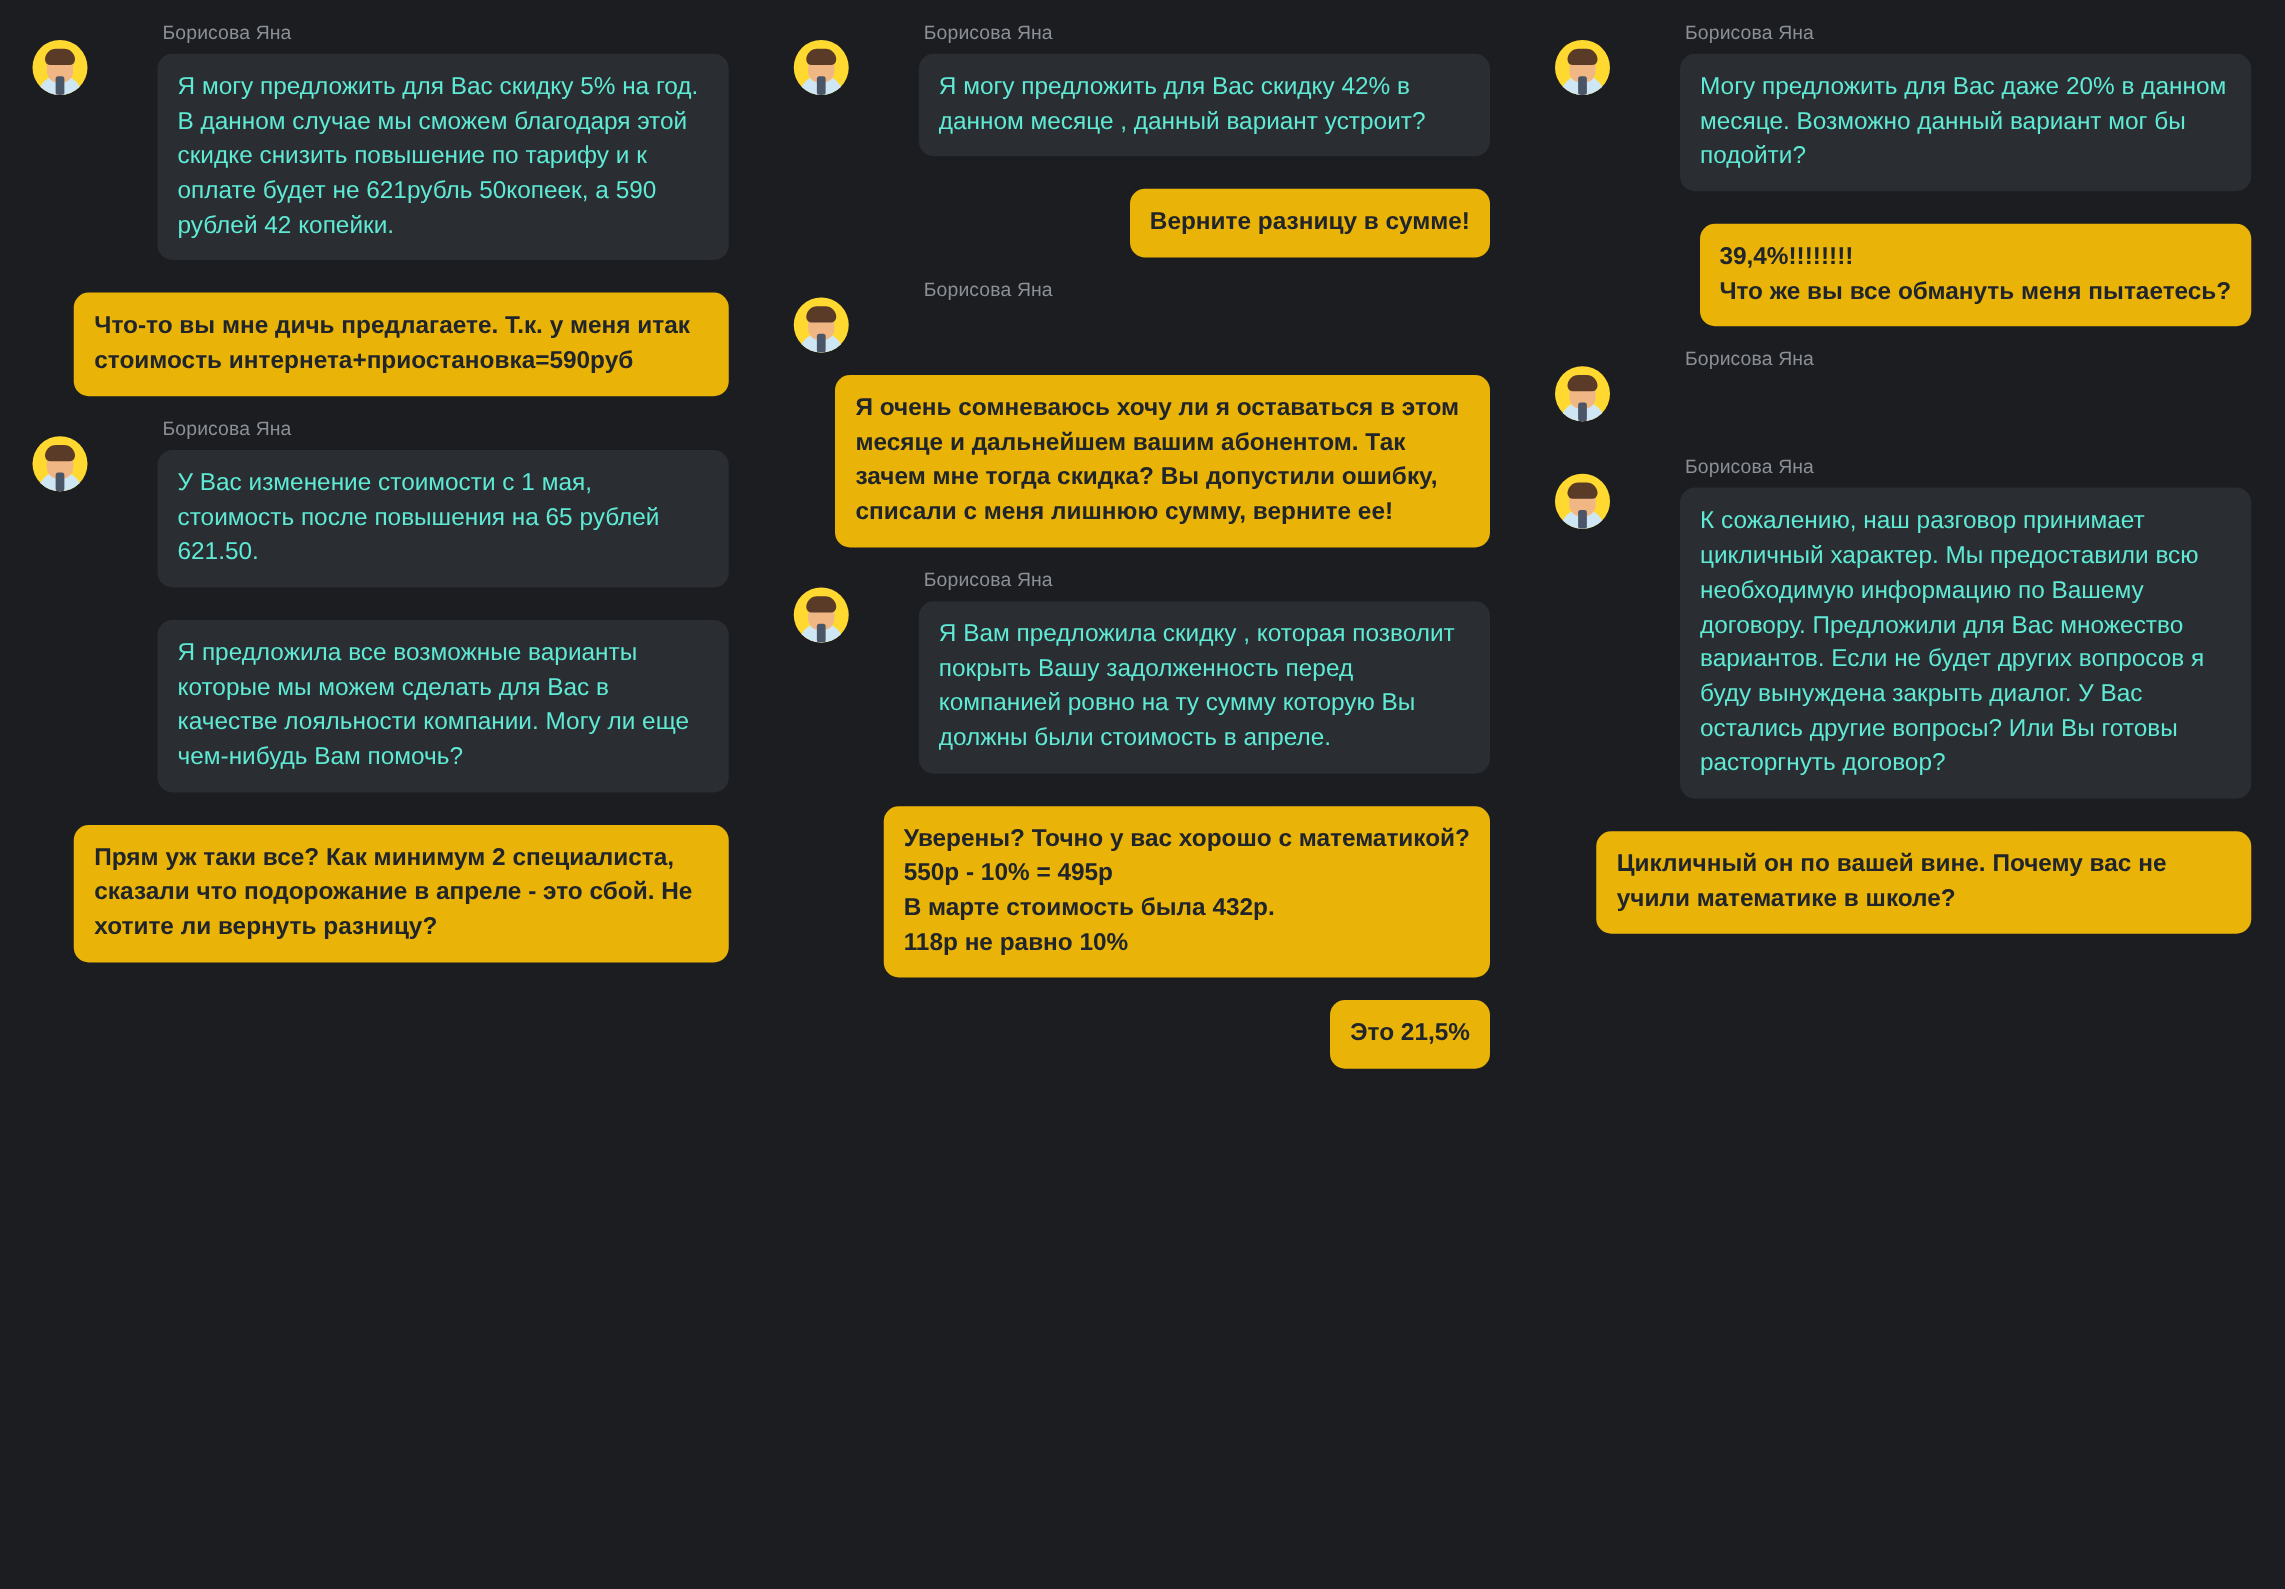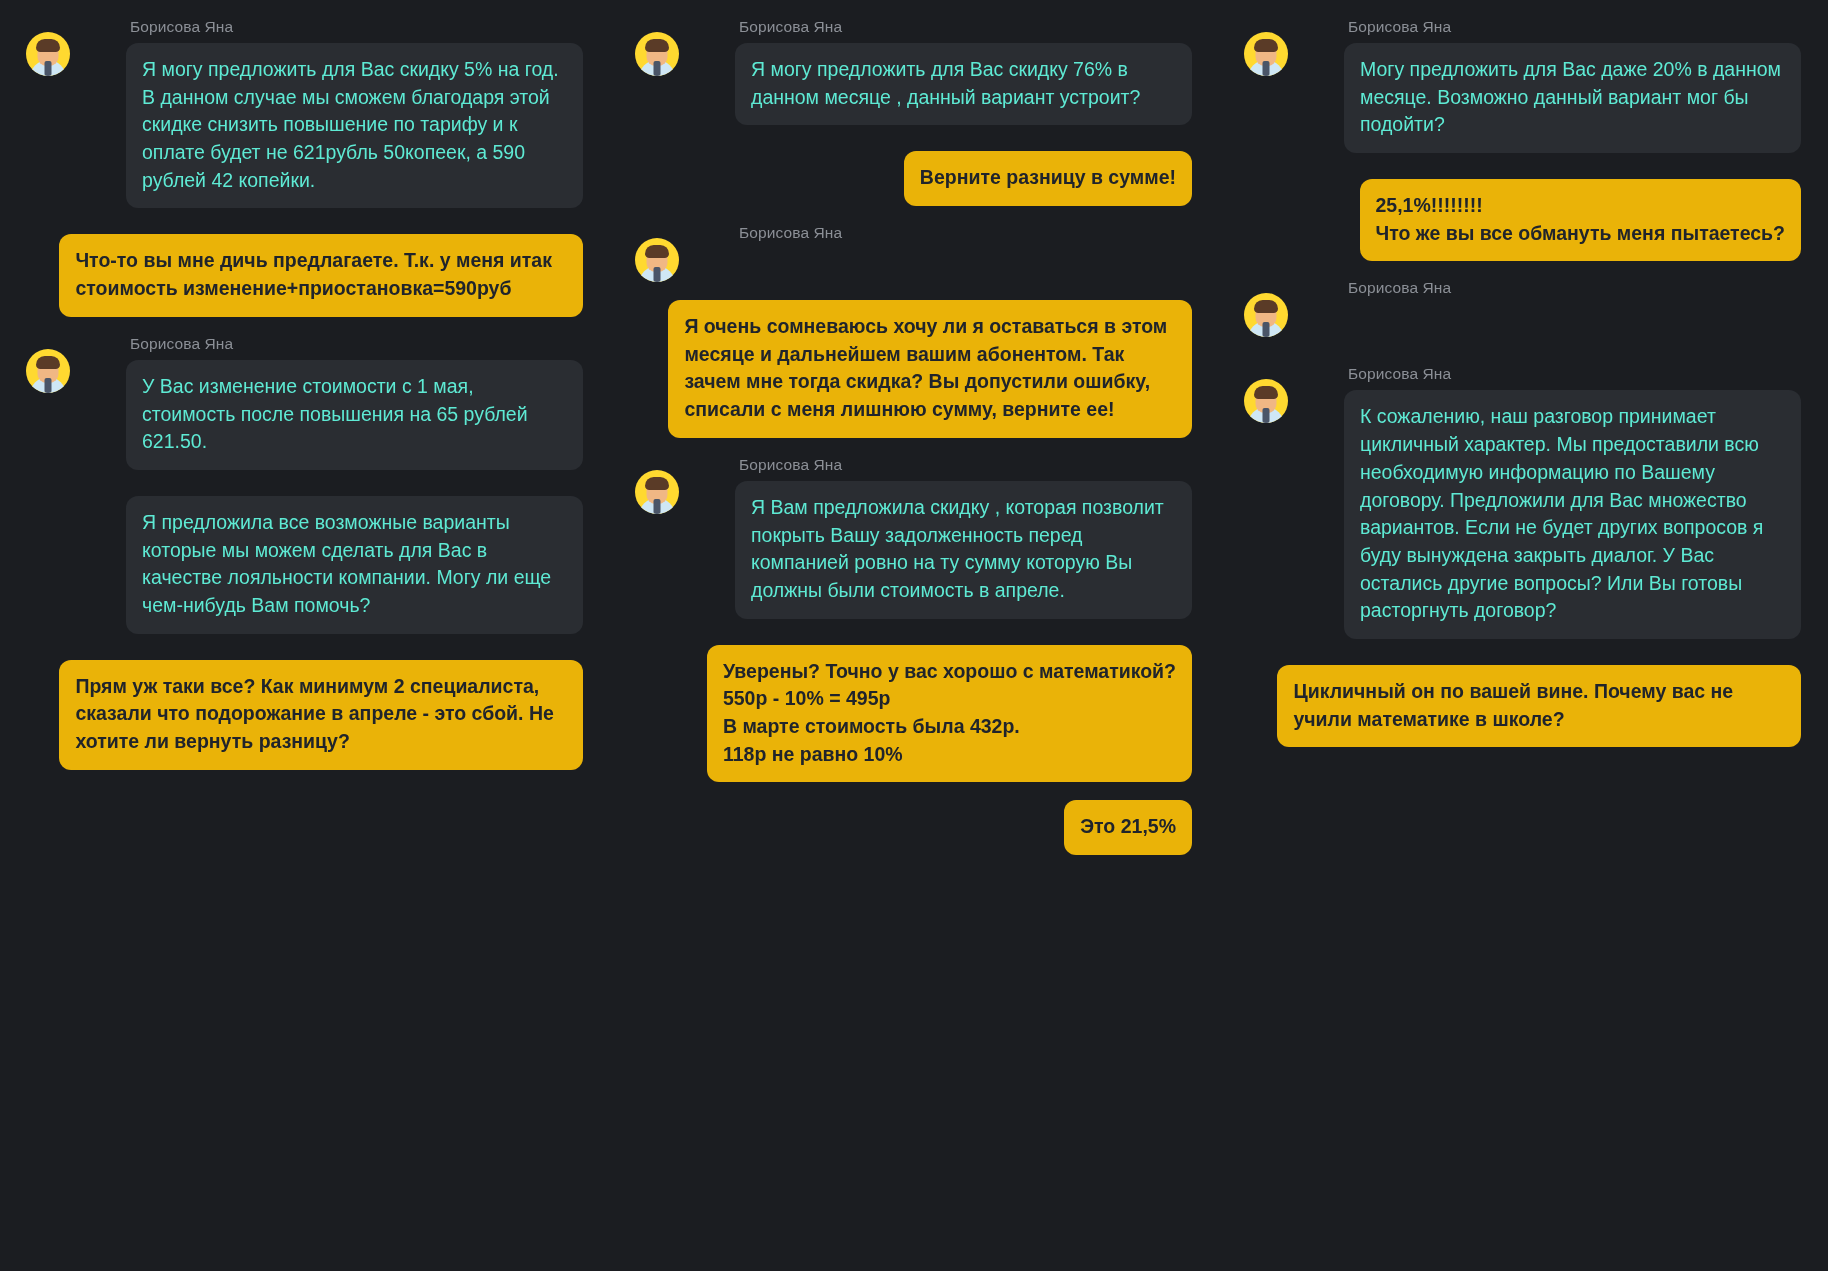--- a/index.html
+++ b/index.html
@@ -162,21 +162,21 @@
             <span class="hair"></span>
           </span>
         </div>
         <div class="agent-body">
           <div class="sender-name">Борисова Яна</div>
           <div class="bubble agent">Я могу предложить для Вас скидку 5% на год. В данном случае мы сможем благодаря этой скидке снизить повышение по тарифу и к оплате будет не 621рубль 50копеек, а 590 рублей 42 копейки.</div>
         </div>
       </div>
       <div class="spacer-sm"></div>
       <div class="user-row">
-        <div class="bubble user">Что-то вы мне дичь предлагаете. Т.к. у меня итак стоимость изменение+приостановка=590руб</div>
+        <div class="bubble user">Что-то вы мне дичь предлагаете. Т.к. у меня итак стоимость интернета+приостановка=590руб</div>
       </div>
       <div class="spacer-sm"></div>
       <div class="agent-group">
         <div class="avatar-slot">
           <span class="avatar">
             <span class="shirt"></span>
             <span class="neck"></span>
             <span class="tie"></span>
             <span class="face"></span>
             <span class="hair"></span>
@@ -206,21 +206,21 @@
           <span class="avatar">
             <span class="shirt"></span>
             <span class="neck"></span>
             <span class="tie"></span>
             <span class="face"></span>
             <span class="hair"></span>
           </span>
         </div>
         <div class="agent-body">
           <div class="sender-name">Борисова Яна</div>
-          <div class="bubble agent">Я могу предложить для Вас скидку 76% в данном месяце , данный вариант устроит?</div>
+          <div class="bubble agent">Я могу предложить для Вас скидку 42% в данном месяце , данный вариант устроит?</div>
         </div>
       </div>
       <div class="spacer-sm"></div>
       <div class="user-row">
         <div class="bubble user">Верните разницу в сумме!</div>
       </div>
       <div class="spacer-sm"></div>
       <div class="agent-group">
         <div class="avatar-slot">
           <span class="avatar">
@@ -279,21 +279,21 @@
             <span class="hair"></span>
           </span>
         </div>
         <div class="agent-body">
           <div class="sender-name">Борисова Яна</div>
           <div class="bubble agent">Могу предложить для Вас даже 20% в данном месяце. Возможно данный вариант мог бы подойти?</div>
         </div>
       </div>
       <div class="spacer-sm"></div>
       <div class="user-row">
-        <div class="bubble user">25,1%!!!!!!!!
+        <div class="bubble user">39,4%!!!!!!!!
 Что же вы все обмануть меня пытаетесь?</div>
       </div>
       <div class="spacer-sm"></div>
       <div class="agent-group">
         <div class="avatar-slot">
           <span class="avatar">
             <span class="shirt"></span>
             <span class="neck"></span>
             <span class="tie"></span>
             <span class="face"></span>

